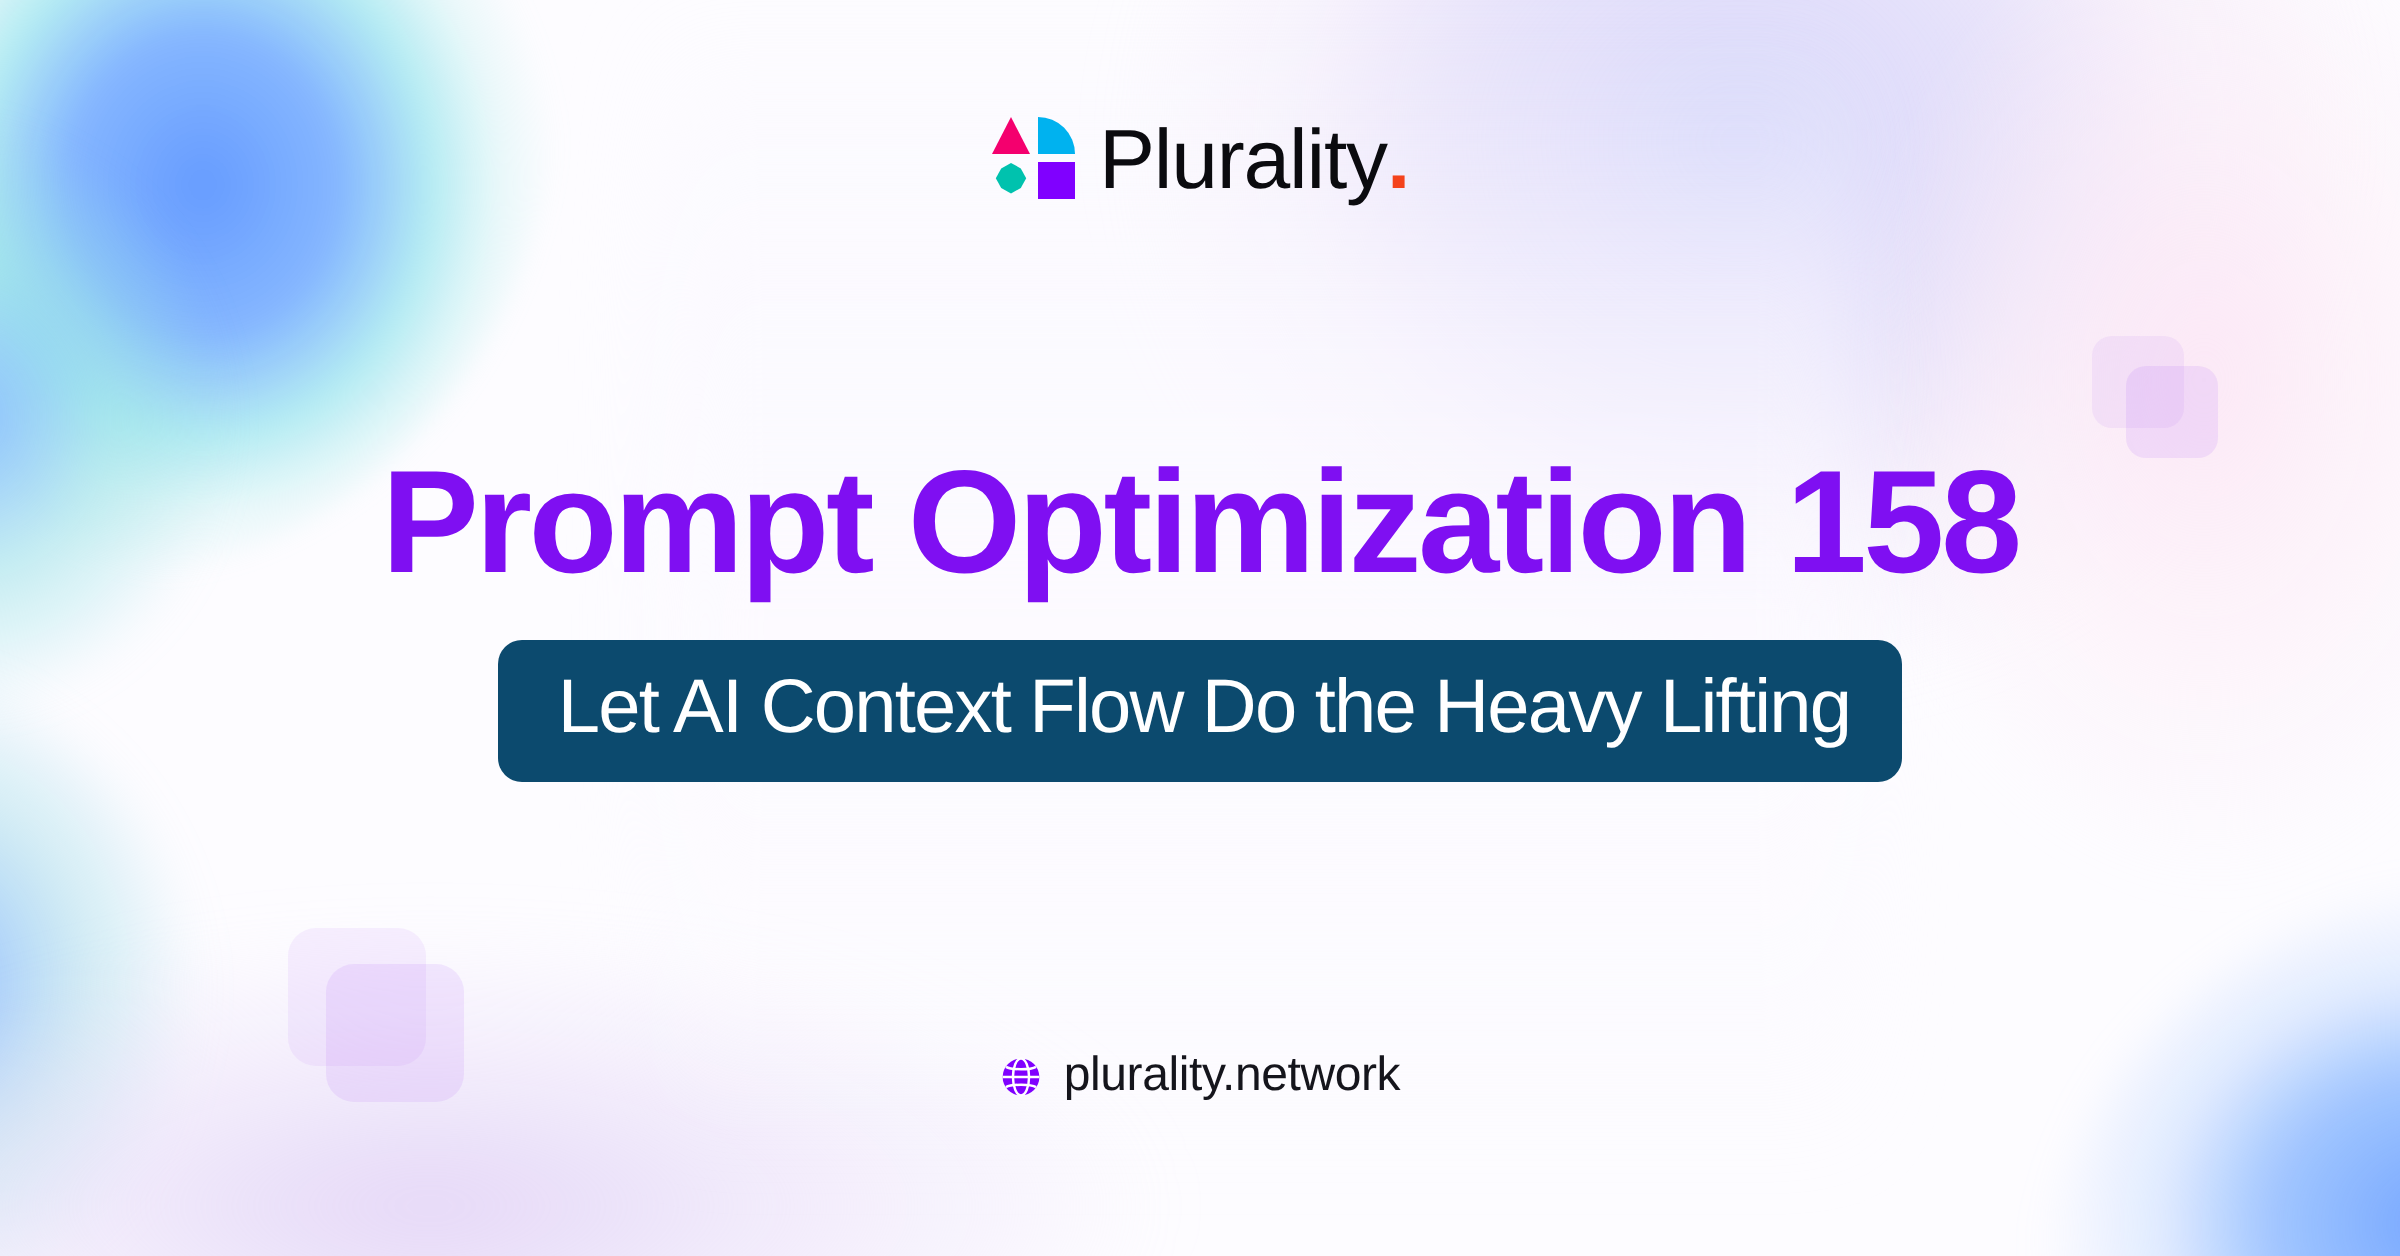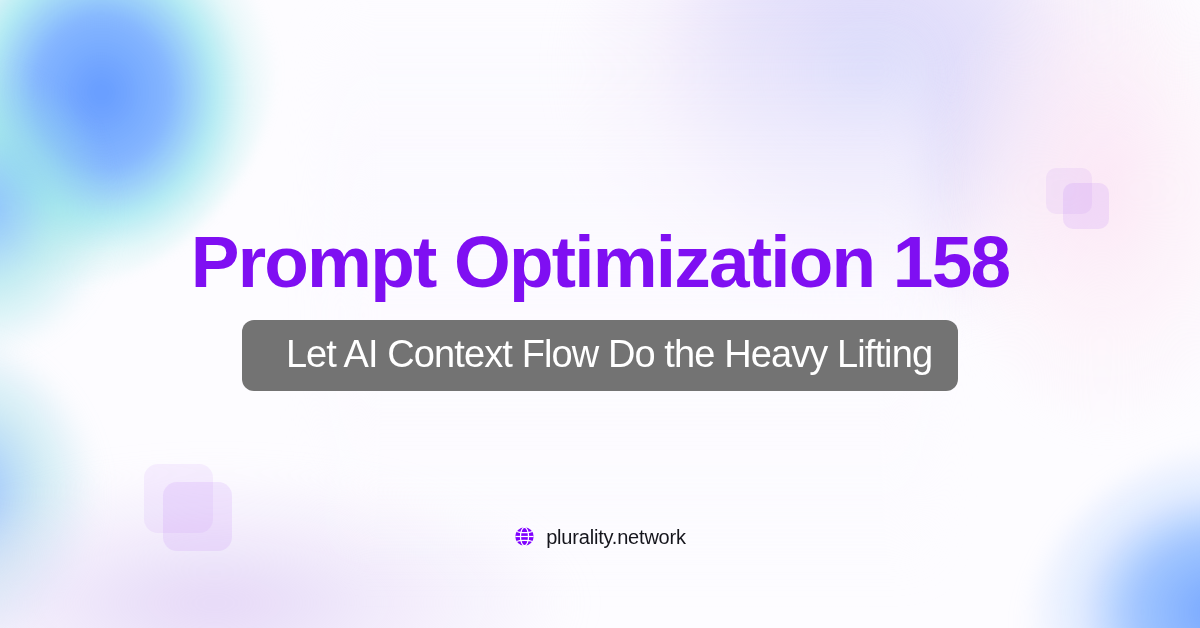--- a/index.html
+++ b/index.html
@@ -231,28 +231,28 @@
     position: absolute;
     left: 0;
     right: 0;
     top: 320px;
     display: flex;
     justify-content: center;
   }
 
   .subtitle-pill {
     display: inline-block;
-    background: #737373;
+    background: #0c4a6e;
     color: #ffffff;
     font-family: "Liberation Sans", sans-serif;
     font-size: 38px;
     font-weight: 500;
     letter-spacing: -0.9px;
     line-height: 1;
-    padding: 15px 26px 18px 44px;
+    padding: 15px 26px 18px 30px;
     border-radius: 12px;
     white-space: nowrap;
   }
 
   
   .footer {
     position: absolute;
     left: 0;
     right: 0;
     top: 526px;
@@ -264,21 +264,21 @@
 
   .globe-icon {
     display: block;
     width: 21px;
     height: 21px;
     flex: none;
   }
 
   .footer-url {
     font-family: "Liberation Sans", sans-serif;
-    font-size: 20px;
+    font-size: 24px;
     font-weight: 400;
     letter-spacing: -0.2px;
     color: #15151c;
     line-height: 1;
     white-space: nowrap;
   }
 </style>
 </head>
 <body>
 
@@ -293,20 +293,36 @@
     <div class="blob blob-bl"></div>
     <div class="blob blob-br"></div>
     <div class="column-wash"></div>
   </div>
 
   <div class="sq sq-tr-a"></div>
   <div class="sq sq-tr-b"></div>
   <div class="sq sq-bl-a"></div>
   <div class="sq sq-bl-b"></div>
 
+  <div class="header">
+    <svg class="logo-mark" viewBox="0 0 44 46" aria-hidden="true">
+
+      <polygon points="10.5,1.5 20,20 1,20" fill="#f4006e"></polygon>
+
+      <path d="M24,20 L24,1.5 A18.5,18.5 0 0 1 42.5,20 Z" fill="#00b2ef"></path>
+
+      <polygon points="5.6,27.2 10.5,24.5 15.4,27.2 18.1,32.1 15.4,37 10.5,39.7 5.6,37 2.9,32.1" fill="#00c2ae"></polygon>
+
+      <rect x="24" y="24" width="18.5" height="18.5" fill="#8000ff"></rect>
+    </svg>
+    <div class="wordmark">
+      <span>Plurality</span>
+        <span class="wordmark-dot">.</span>
+    </div>
+  </div>
 
   <div class="headline-wrap">
     <h1 class="headline">Prompt Optimization 158</h1>
   </div>
 
   <div class="subtitle-row">
     <div class="subtitle-pill">Let AI Context Flow Do the Heavy Lifting</div>
   </div>
 
   <div class="footer">

